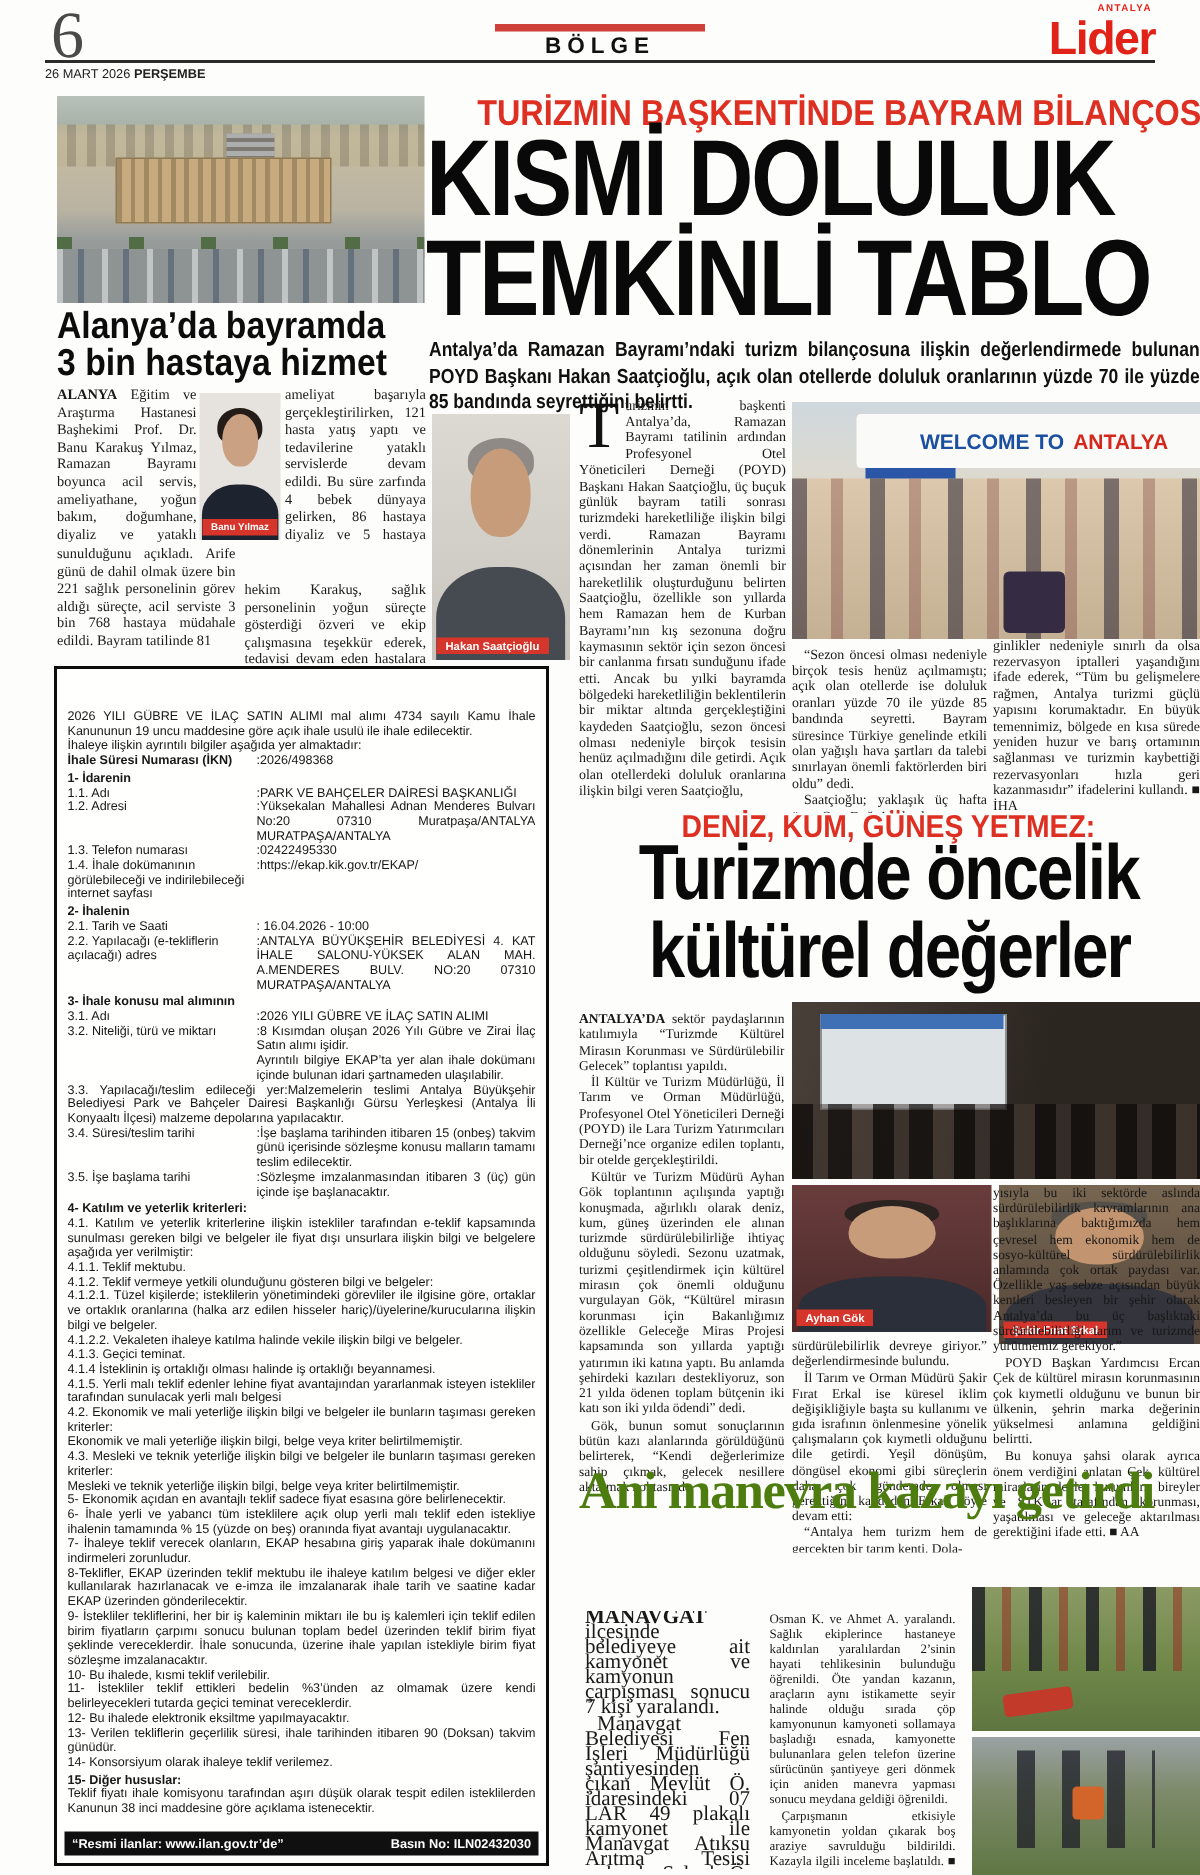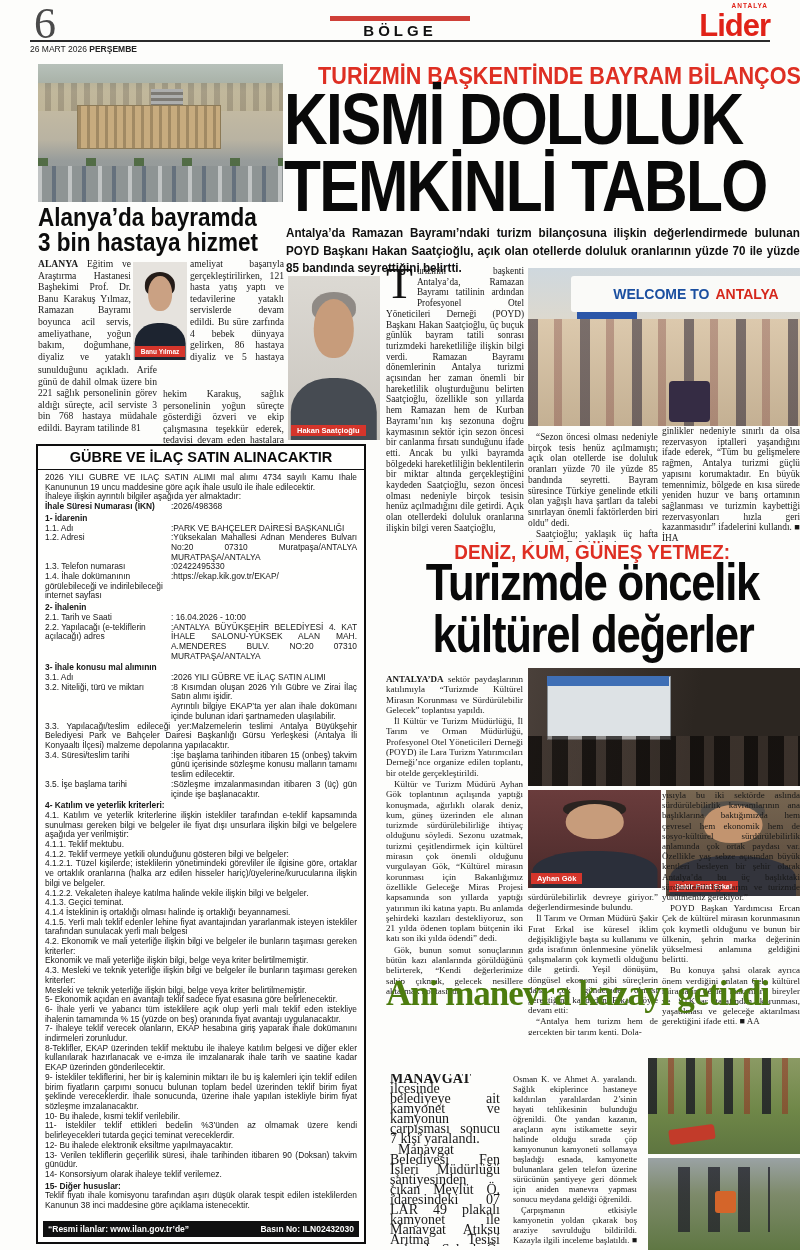--- a/index.html
+++ b/index.html
@@ -273,21 +273,20 @@
   <div class="ph field" style="left:648px;top:1058px;width:152px;height:96px;">
     <div class="ppl"></div>
     <div class="redthing"></div>
   </div>
   <div class="ph field2" style="left:648px;top:1158px;width:152px;height:92px;">
     <div class="ppl"></div>
     <div class="vest"></div>
   </div>
 
   <div class="abs tender">
-    <div class="tender-title">GÜBRE VE İLAÇ SATIN ALINACAKTIR</div>
     <div class="tender-body">
 
     <div class="trow p"><span class="tl">2026 YILI GÜBRE VE İLAÇ SATIN ALIMI mal alımı 4734 sayılı Kamu İhale Kanununun 19 uncu maddesine göre açık ihale usulü ile ihale edilecektir.</span><span class="tv"></span></div>
         <div class="trow p"><span class="tl">İhaleye ilişkin ayrıntılı bilgiler aşağıda yer almaktadır:</span><span class="tv"></span></div>
         <div class="trow kvb">
           <span class="tl">İhale Süresi Numarası (İKN)</span>
           <span class="tv">:2026/498368</span>
         </div>
         <div class="trow h"><span class="tl">1- İdarenin</span><span class="tv"></span></div>
         <div class="trow kv">

